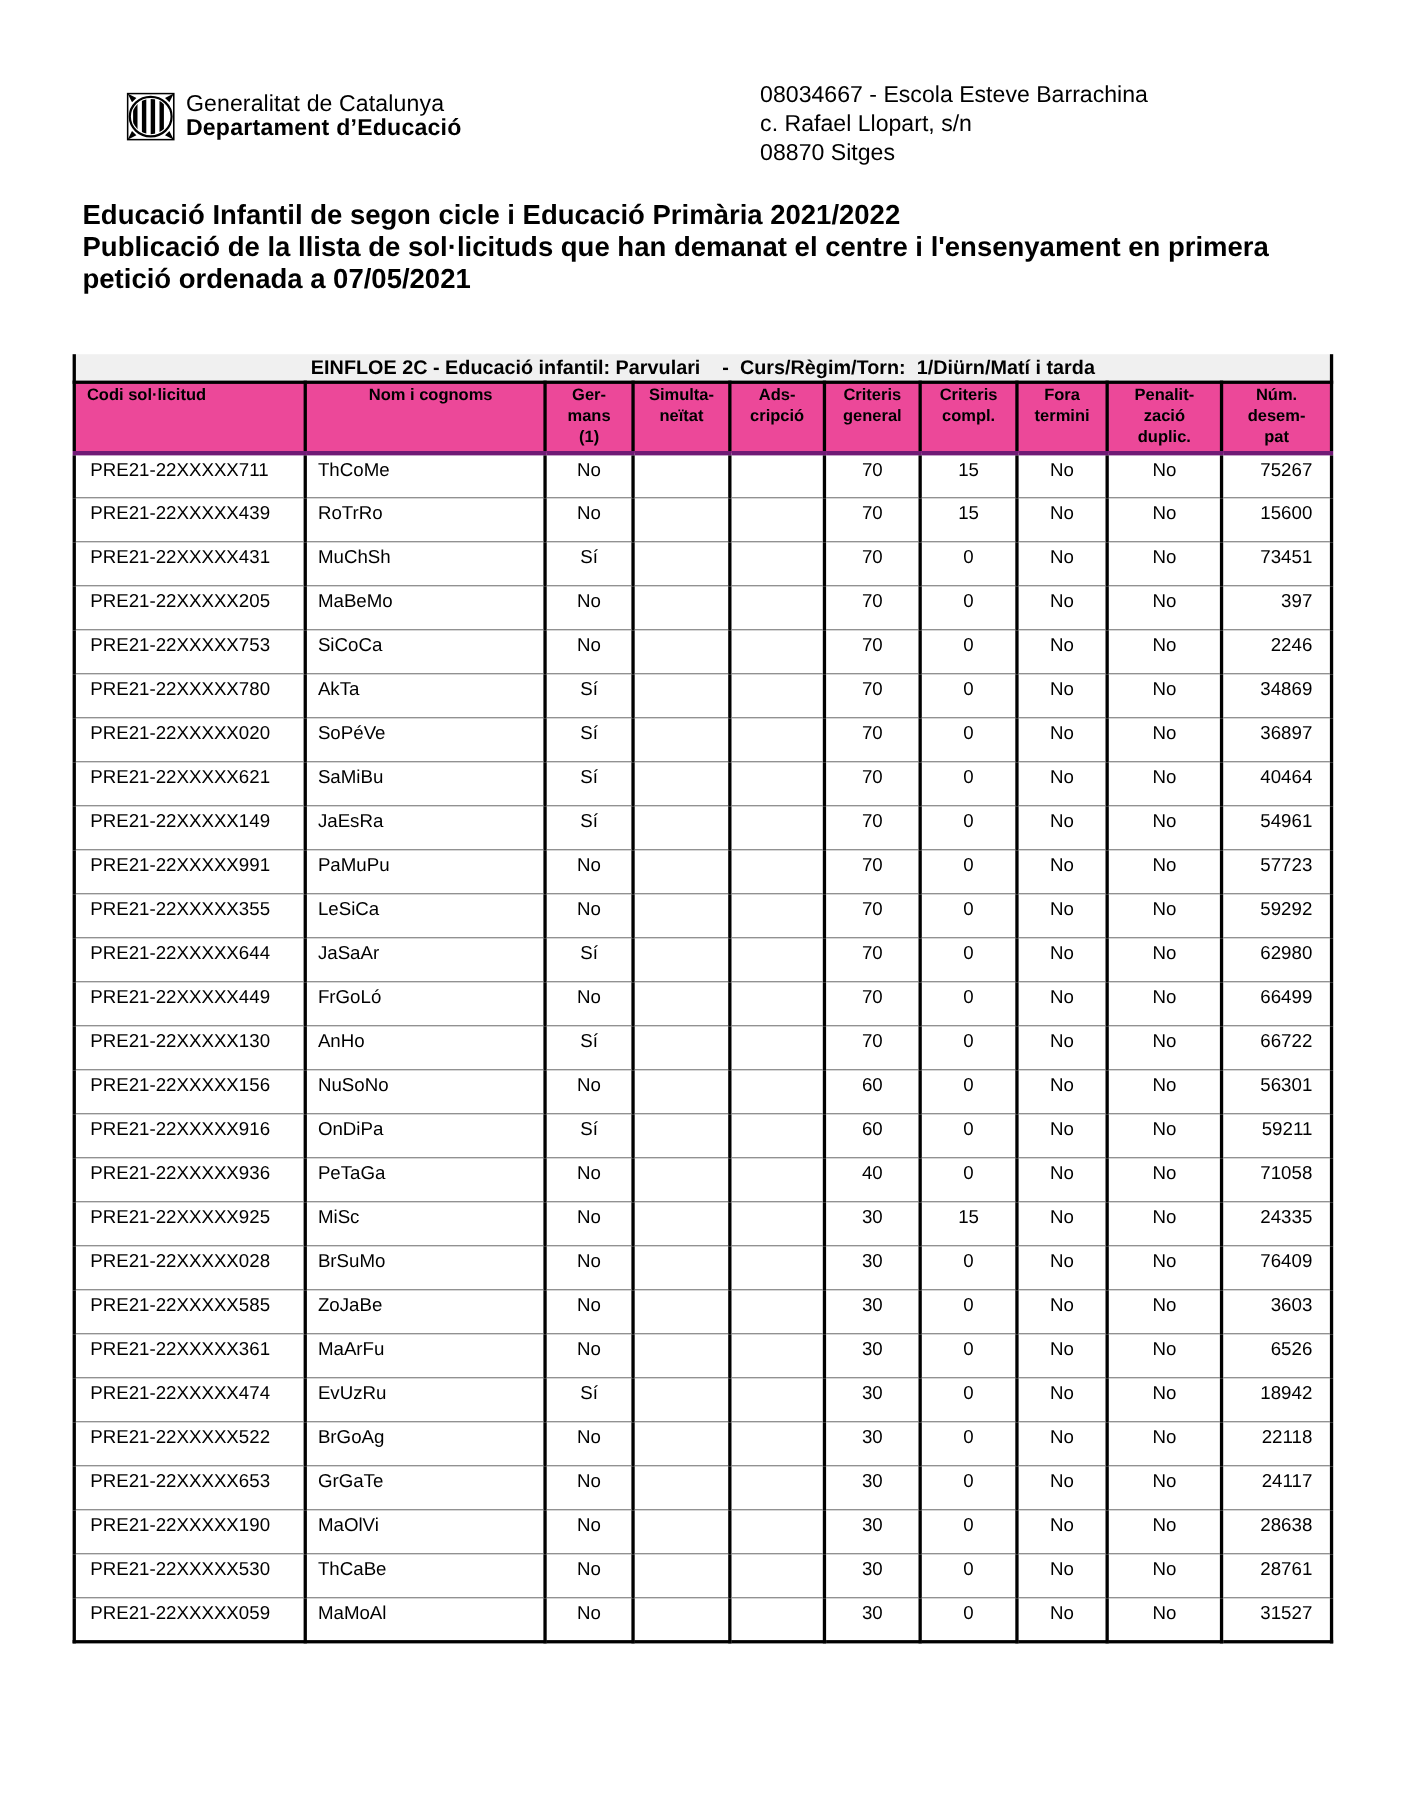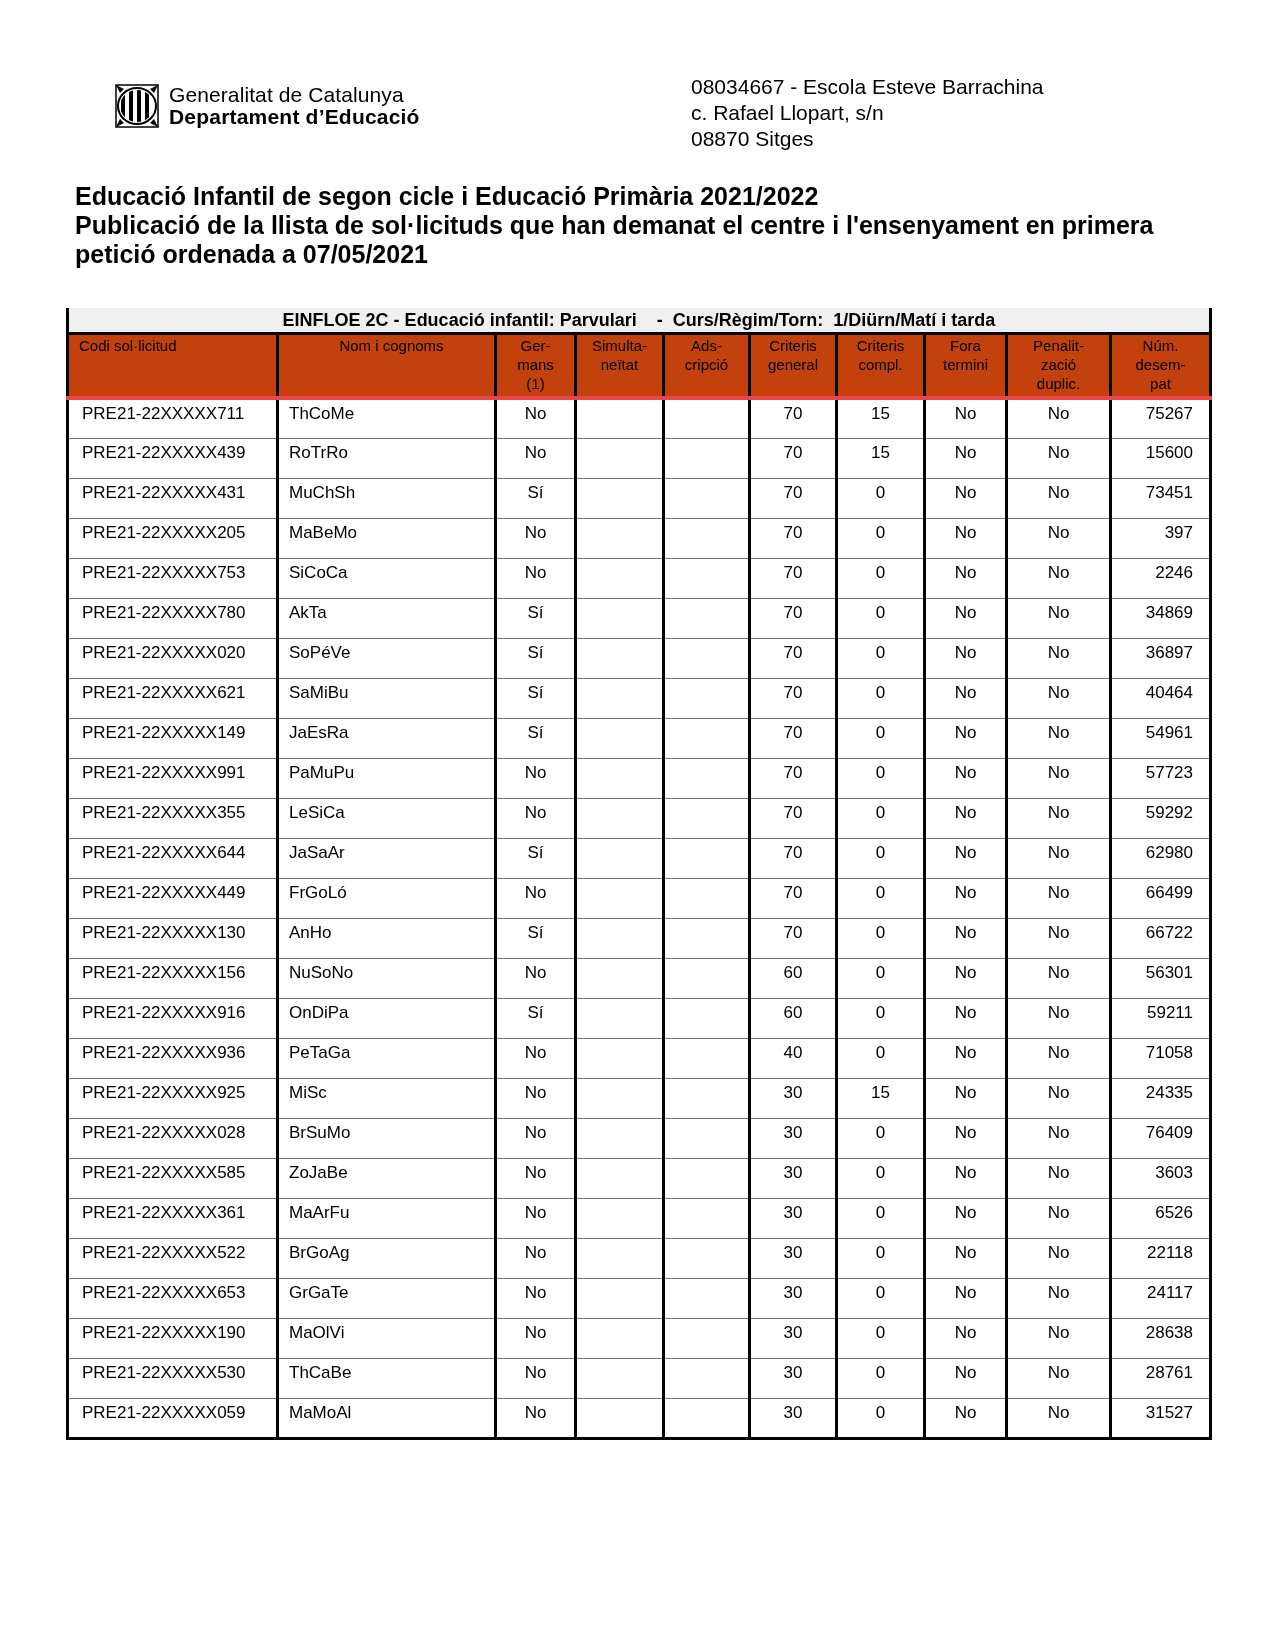--- a/index.html
+++ b/index.html
@@ -4,25 +4,25 @@
 <style>
   html, body { margin: 0; padding: 0; background: #ffffff; }
   body { width: 1275px; height: 1650px; position: relative; font-family: "Liberation Sans", sans-serif; color: #000; overflow: hidden; }
   .logo { position: absolute; left: 76px; top: 84px; display: flex; align-items: center; margin-left: 39px; }
   .logo-mark { width: 44px; height: 44px; position: relative; margin-right: 10px; }
   .logo-text { line-height: 22px; }
   .logo-line1 { font-size: 21px; font-weight: normal; letter-spacing: 0.1px; }
   .logo-line2 { font-size: 21px; font-weight: bold; letter-spacing: 0.2px; }
   .school { position: absolute; left: 691px; top: 74px; font-size: 21px; line-height: 26px; }
   .heading { position: absolute; left: 75px; top: 182px; font-size: 25px; font-weight: bold; line-height: 29px; width: 1120px; }
-  .table-wrap { position: absolute; left: 66px; top: 308px; width: 1143px; }
+  .table-wrap { position: absolute; left: 66px; top: 322px; width: 1143px; }
   table { border-collapse: collapse; width: 1143px; table-layout: fixed; font-size: 17px; }
   th, td { border-left: 3px solid #000; border-right: 3px solid #000; padding: 0; }
   .caption-row th { background: #f0f0f0; font-weight: bold; font-size: 18px; height: 24px; text-align: center; border-bottom: 3px solid #000; border-top: 0; }
-  .head-row th { background: #c2410c; font-weight: normal; font-size: 15px; vertical-align: top; line-height: 19px; height: 60px; border-bottom: 4px solid #ef4444; padding-top: 1px; }
+  .head-row th { background: #ec4899; font-weight: bold; font-size: 15px; vertical-align: top; line-height: 19px; height: 60px; border-bottom: 4px solid #701a75; padding-top: 1px; }
   .head-row th.left { text-align: left; padding-left: 10px; }
   .head-row th.center { text-align: center; }
   tbody td { height: 40px; vertical-align: top; padding-top: 4px; border-bottom: 1px solid #777; line-height: 20px; box-sizing: border-box; }
   tbody tr:last-child td { border-bottom: 3px solid #000; }
   td.left { text-align: left; padding-left: 10px; margin-top: 39px; }
   td.center { text-align: center; }
   td.right { text-align: right; padding-right: 16px; }
   td.code { padding-left: 13px; }
 </style>
 </head>
@@ -352,20 +352,32 @@
           <td class="center">No</td>
           <td class="center"></td>
           <td class="center"></td>
           <td class="center">30</td>
           <td class="center">0</td>
           <td class="center">No</td>
           <td class="center">No</td>
           <td class="right">6526</td>
         </tr>
         <tr>
+          <td class="left code">PRE21-22XXXXX474</td>
+          <td class="left">EvUzRu</td>
+          <td class="center">Sí</td>
+          <td class="center"></td>
+          <td class="center"></td>
+          <td class="center">30</td>
+          <td class="center">0</td>
+          <td class="center">No</td>
+          <td class="center">No</td>
+          <td class="right">18942</td>
+        </tr>
+        <tr>
           <td class="left code">PRE21-22XXXXX522</td>
           <td class="left">BrGoAg</td>
           <td class="center">No</td>
           <td class="center"></td>
           <td class="center"></td>
           <td class="center">30</td>
           <td class="center">0</td>
           <td class="center">No</td>
           <td class="center">No</td>
           <td class="right">22118</td>

